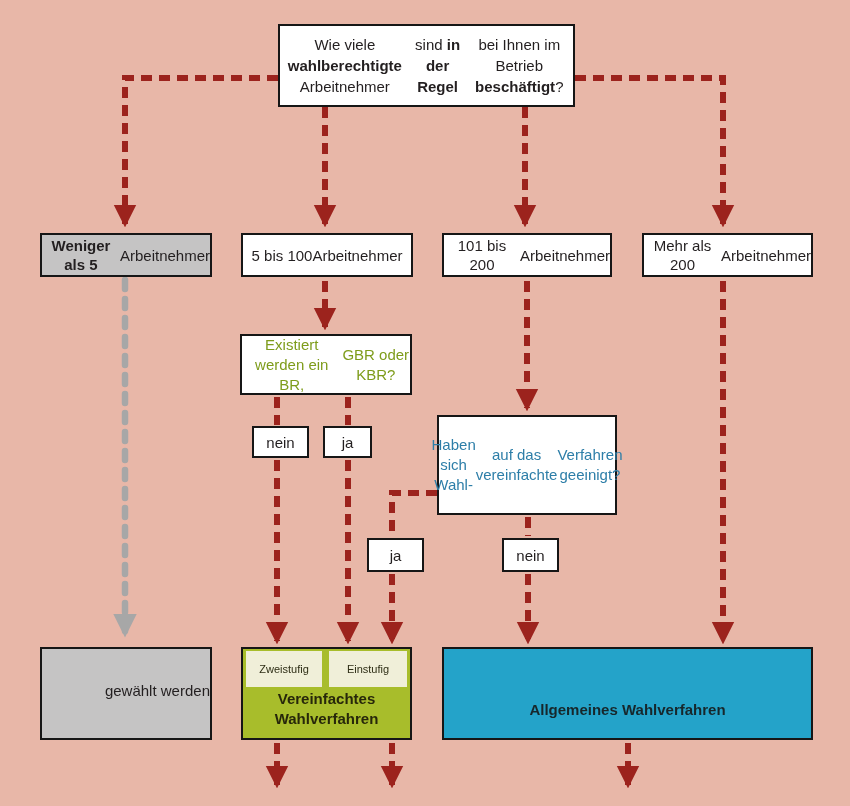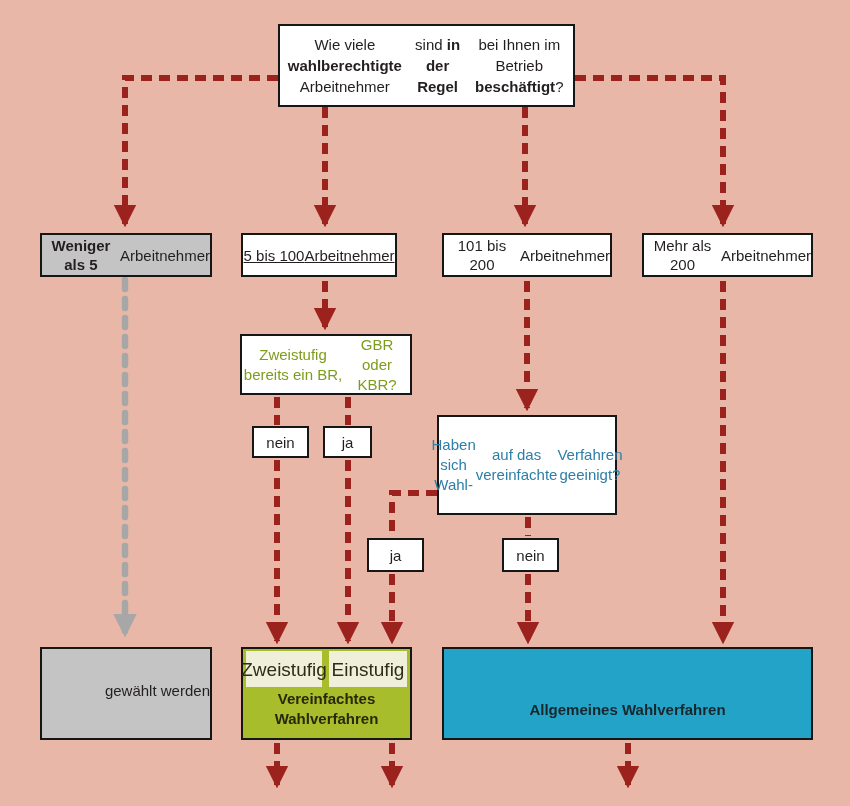--- a/index.html
+++ b/index.html
@@ -42,21 +42,21 @@
   .result-blue .big-label, .result-green .big-label{
     font-weight:bold;color:#17272b;line-height:20px;margin-top:32px;
   }
   .result-green .big-label{
     position:absolute;left:0;bottom:9px;width:100%;text-align:center;color:#27270a;
   }
   .tab{
     position:absolute;top:2px;height:36px;
     background:var(--box-cream,#f0efd9);
     display:flex;align-items:center;justify-content:center;
-    font-size:19px;color:#2e2e16;
+    font-size:11px;color:#2e2e16;
   }
   .tab-two{left:3px;width:76px;}
   .tab-one{left:86px;width:78px;}
   .bold{font-weight:bold;}
 </style>
 </head>
 <body>
 
 <div id="canvas">
 
@@ -99,35 +99,35 @@
   <div class="box q-main">
       <div><span>Wie viele </span><span class="bold">wahlberechtigte</span><span> Arbeitnehmer</span></div>
       <div><span>sind </span><span class="bold">in der Regel</span></div>
       <div><span>bei Ihnen im Betrieb </span><span class="bold">beschäftigt</span><span>?</span></div>
     </div>
 
   <div class="box row-box b-gray" style="left:40px;width:172px;">
       <div><span class="bold">Weniger als 5</span></div>
       <div><span>Arbeitnehmer</span></div>
     </div>
-  <div class="box row-box" style="left:241px;width:156px;text-decoration:underline;">
+  <div class="box row-box" style="left:241px;width:172px;">
       <div><span>5 bis 100</span></div>
       <div><span>Arbeitnehmer</span></div>
     </div>
   <div class="box row-box" style="left:442px;width:170px;">
       <div><span>101 bis 200</span></div>
       <div><span>Arbeitnehmer</span></div>
     </div>
   <div class="box row-box" style="left:642px;width:171px;">
       <div><span>Mehr als 200</span></div>
       <div><span>Arbeitnehmer</span></div>
     </div>
 
   <div class="box q-green">
-      <div><span>Zweistufig bereits ein BR,</span></div>
+      <div><span>Existiert werden ein BR,</span></div>
       <div><span>GBR oder KBR?</span></div>
     </div>
 
   <div class="box answer" style="left:252px;top:426px;">nein</div>
   <div class="box answer" style="left:323px;top:426px;width:49px;">ja</div>
 
   <div class="box q-blue">
       <div><span>Haben sich Wahl-</span></div>
       <div><span>auf das vereinfachte</span></div>
       <div><span>Verfahren geeinigt?</span></div>

